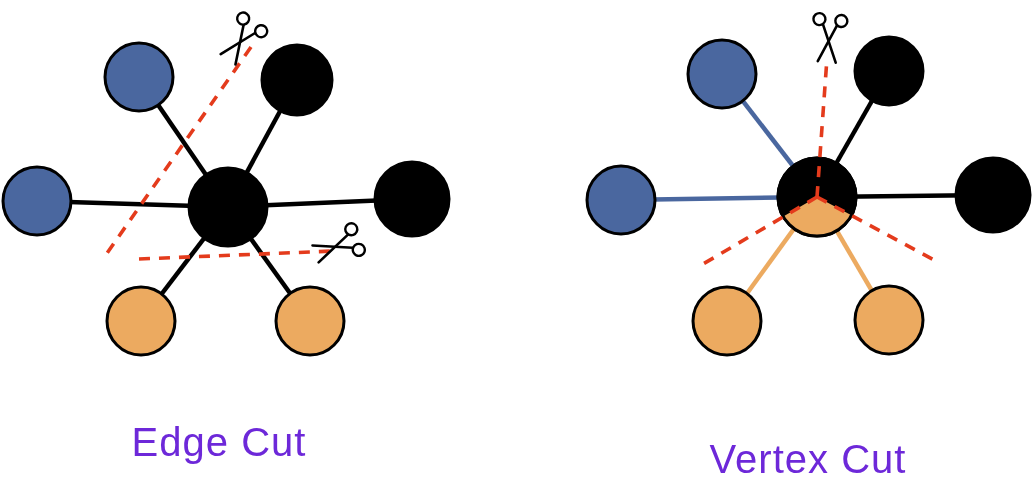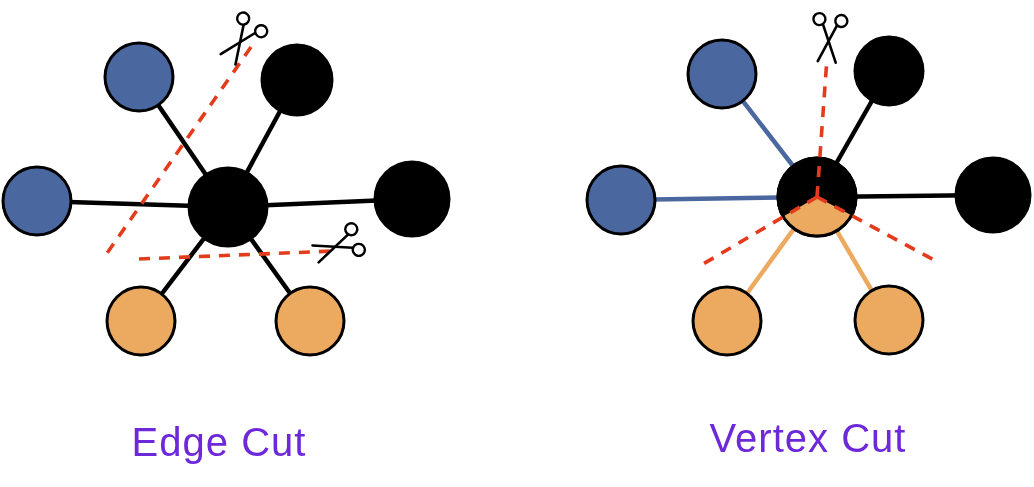--- a/index.html
+++ b/index.html
@@ -16,21 +16,21 @@
     position: absolute;
     font-size: 40px;
     font-weight: 400;
     letter-spacing: 1px;
     color: #6d28d9;
     transform: translateX(-50%);
     white-space: nowrap;
     font-family: "Liberation Sans", sans-serif;
   }
   #label-left  { left: 219px; top: 420px; }
-  #label-right { left: 808px; top: 416px; }
+  #label-right { left: 808px; top: 437px; }
 </style>
 </head>
 <body>
 
 <div class="canvas">
   <svg id="diagram-svg" width="1034" height="487" viewBox="0 0 1034 487">
       <g>
         <line x1="228" y1="207" x2="139" y2="77" stroke="#000000" stroke-width="4.5"></line>
         <line x1="228" y1="207" x2="297" y2="80" stroke="#000000" stroke-width="4.5"></line>
         <line x1="228" y1="207" x2="37" y2="201" stroke="#000000" stroke-width="4.5"></line>

